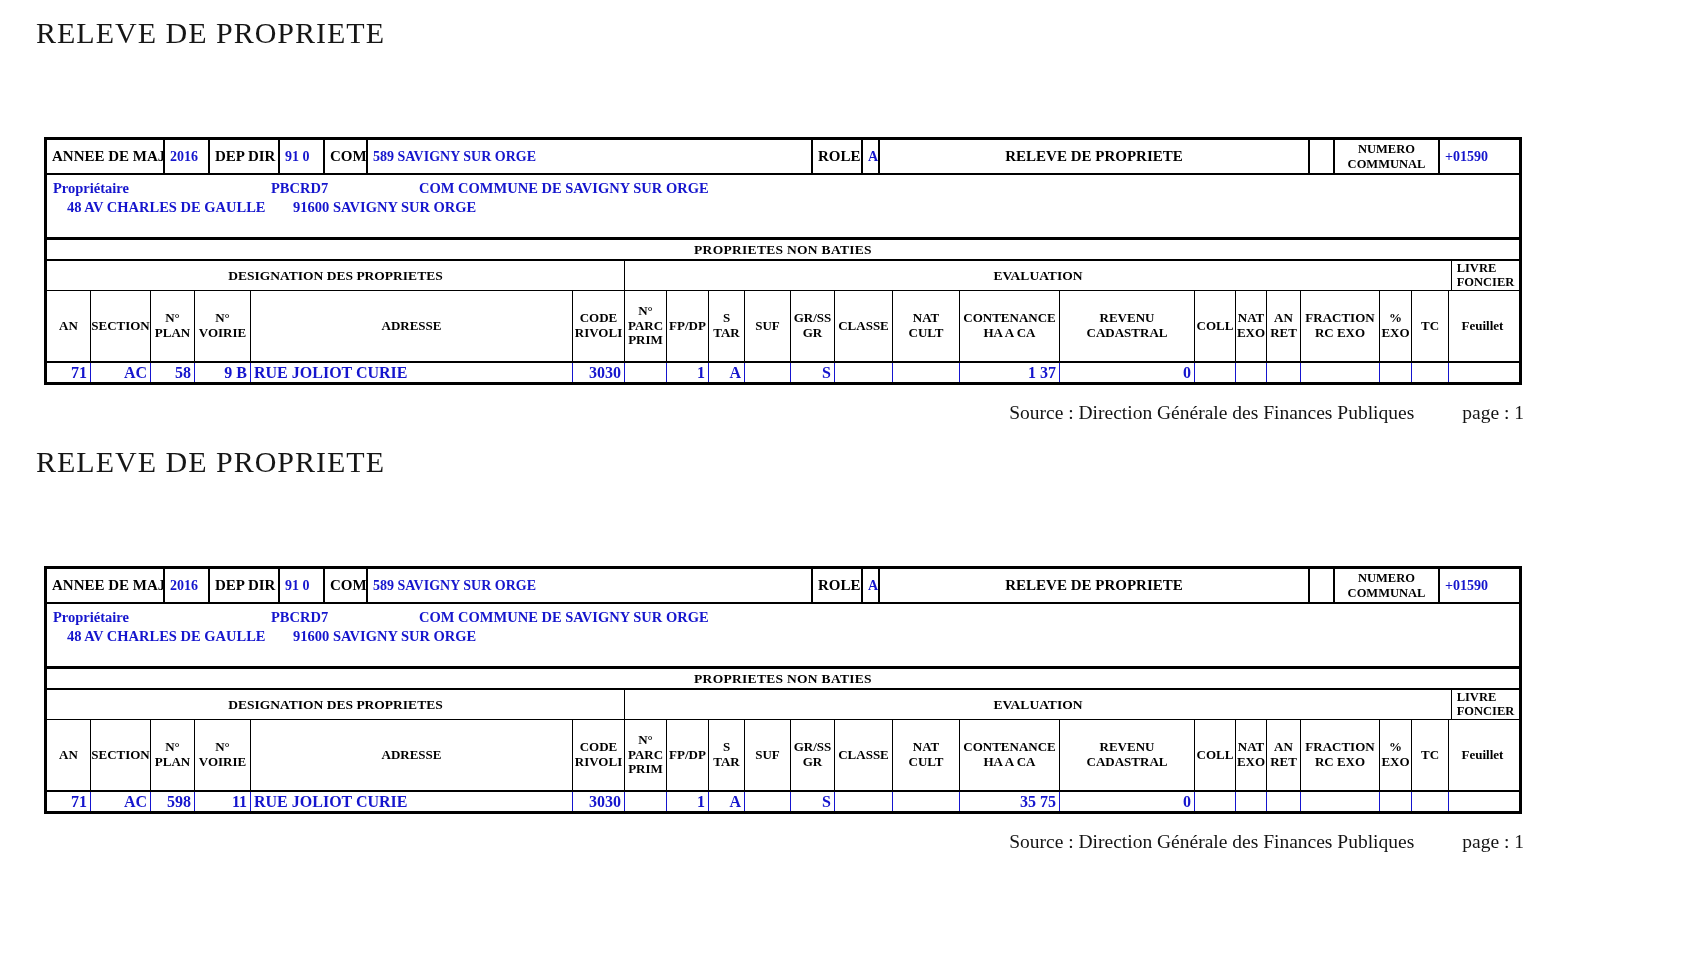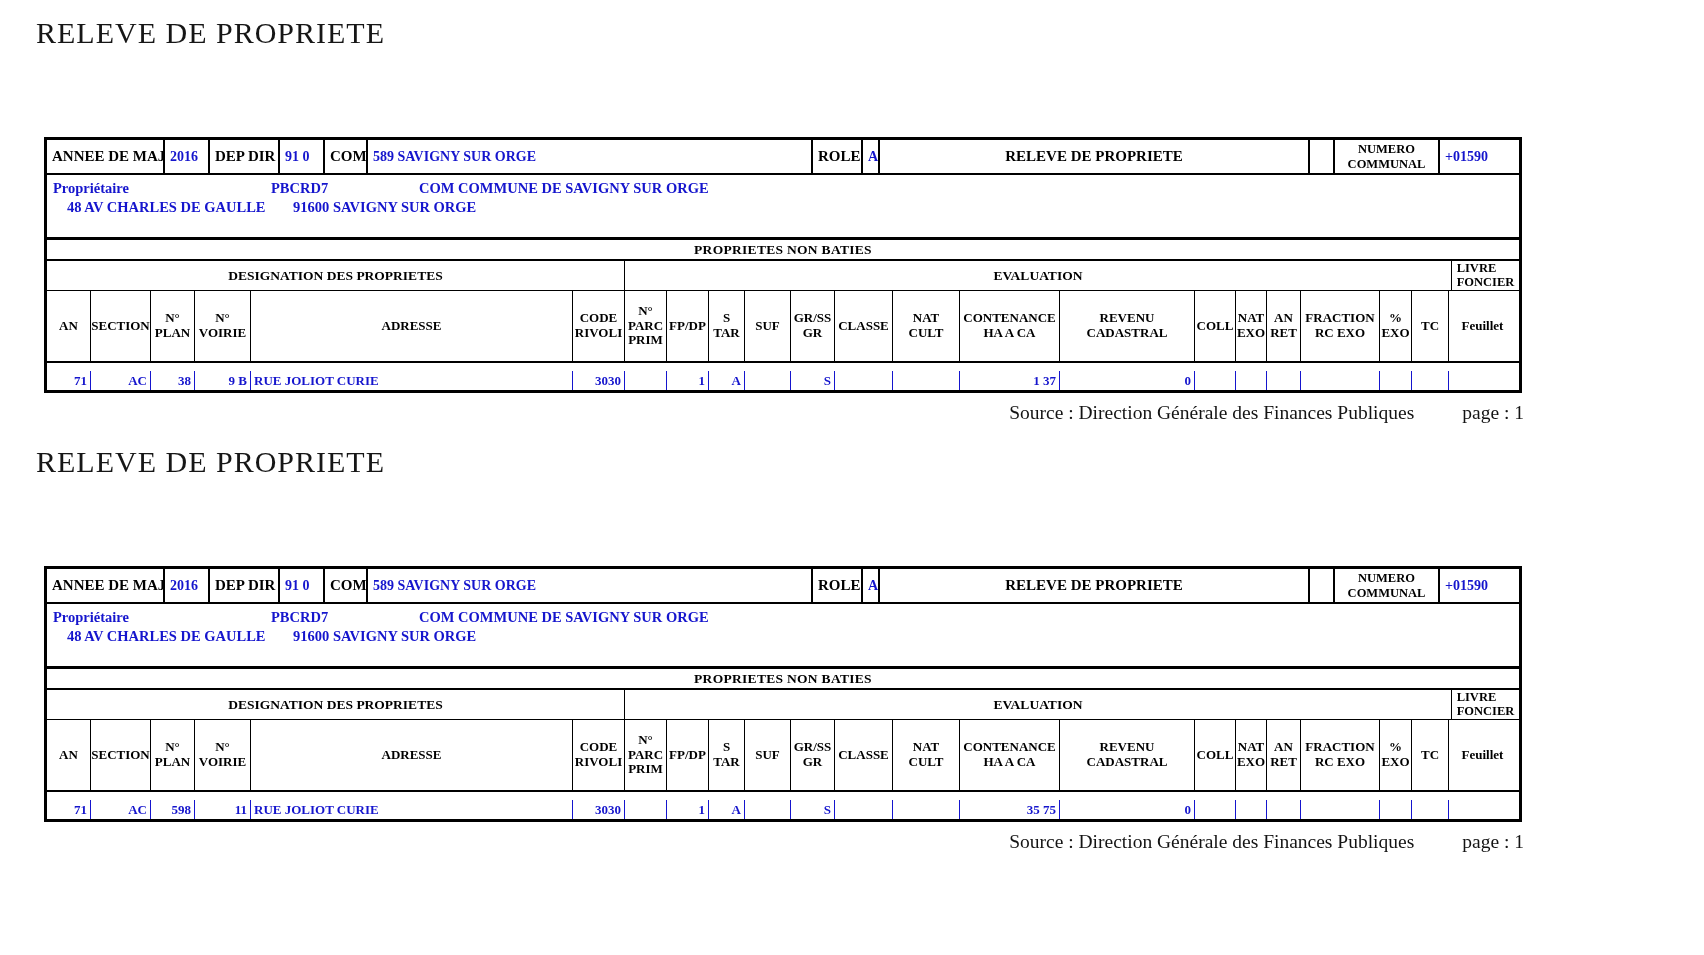--- a/index.html
+++ b/index.html
@@ -38,21 +38,21 @@
   .group-row { height:29px; border-bottom:1px solid var(--ink); font-weight:bold; font-size:13.5px; }
   .group-row .c { justify-content:center; text-align:left; }
   .g-designation { flex:0 0 578px; }
   .g-evaluation  { flex:0 0 827px; }
   .g-livre { flex:0 0 67px; font-size:12.5px; line-height:1.1; white-space:pre-line; }
   .colheader-row { height:70px; border-bottom:2px solid var(--ink); }
   .hc { justify-content:center; text-align:center; font-weight:bold; font-size:13px;
         line-height:1.12; white-space:pre-line; padding:0 1px; border-right:1px solid var(--ink); }
   .hc.last { border-right:none; }
   
-  .data-row { height:19px; color:var(--blue); font-weight:bold; font-size:13px;margin-top:8px; }
+  .data-row { height:19px; color:var(--blue); font-weight:bold; font-size:16px; }
   .dc { justify-content:flex-end; padding:0 3px; white-space:nowrap;
         border-right:1px solid var(--blue); }
   .dc.al { justify-content:flex-start; }
   .dc.last { border-right:none; }
   
   .source-line { position:absolute; top:386px; left:44px; width:1480px; display:flex;
                  justify-content:flex-end; gap:48px; font-size:19.5px; color:#141414; }
   .source-line span { white-space:nowrap; }
 </style>
 </head>
@@ -133,21 +133,21 @@
 RC EXO</div>
             <div class="c hc" style="flex: 0 0 32px;">%
 EXO</div>
             <div class="c hc" style="flex: 0 0 37px;">TC</div>
             <div class="c hc last" style="flex: 0 0 67px;">Feuillet</div>
           </div>
 
       <div class="row data-row">
             <div class="c dc" style="flex: 0 0 44px;">71</div>
             <div class="c dc" style="flex: 0 0 60px;">AC</div>
-            <div class="c dc" style="flex: 0 0 44px;">38</div>
+            <div class="c dc" style="flex: 0 0 44px;">58</div>
             <div class="c dc" style="flex: 0 0 56px;">9 B</div>
             <div class="c dc al" style="flex: 0 0 322px;">RUE JOLIOT CURIE</div>
             <div class="c dc" style="flex: 0 0 52px;">3030</div>
             <div class="c dc" style="flex: 0 0 42px;"></div>
             <div class="c dc" style="flex: 0 0 42px;">1</div>
             <div class="c dc" style="flex: 0 0 36px;">A</div>
             <div class="c dc" style="flex: 0 0 46px;"></div>
             <div class="c dc" style="flex: 0 0 44px;">S</div>
             <div class="c dc" style="flex: 0 0 58px;"></div>
             <div class="c dc" style="flex: 0 0 67px;"></div>

